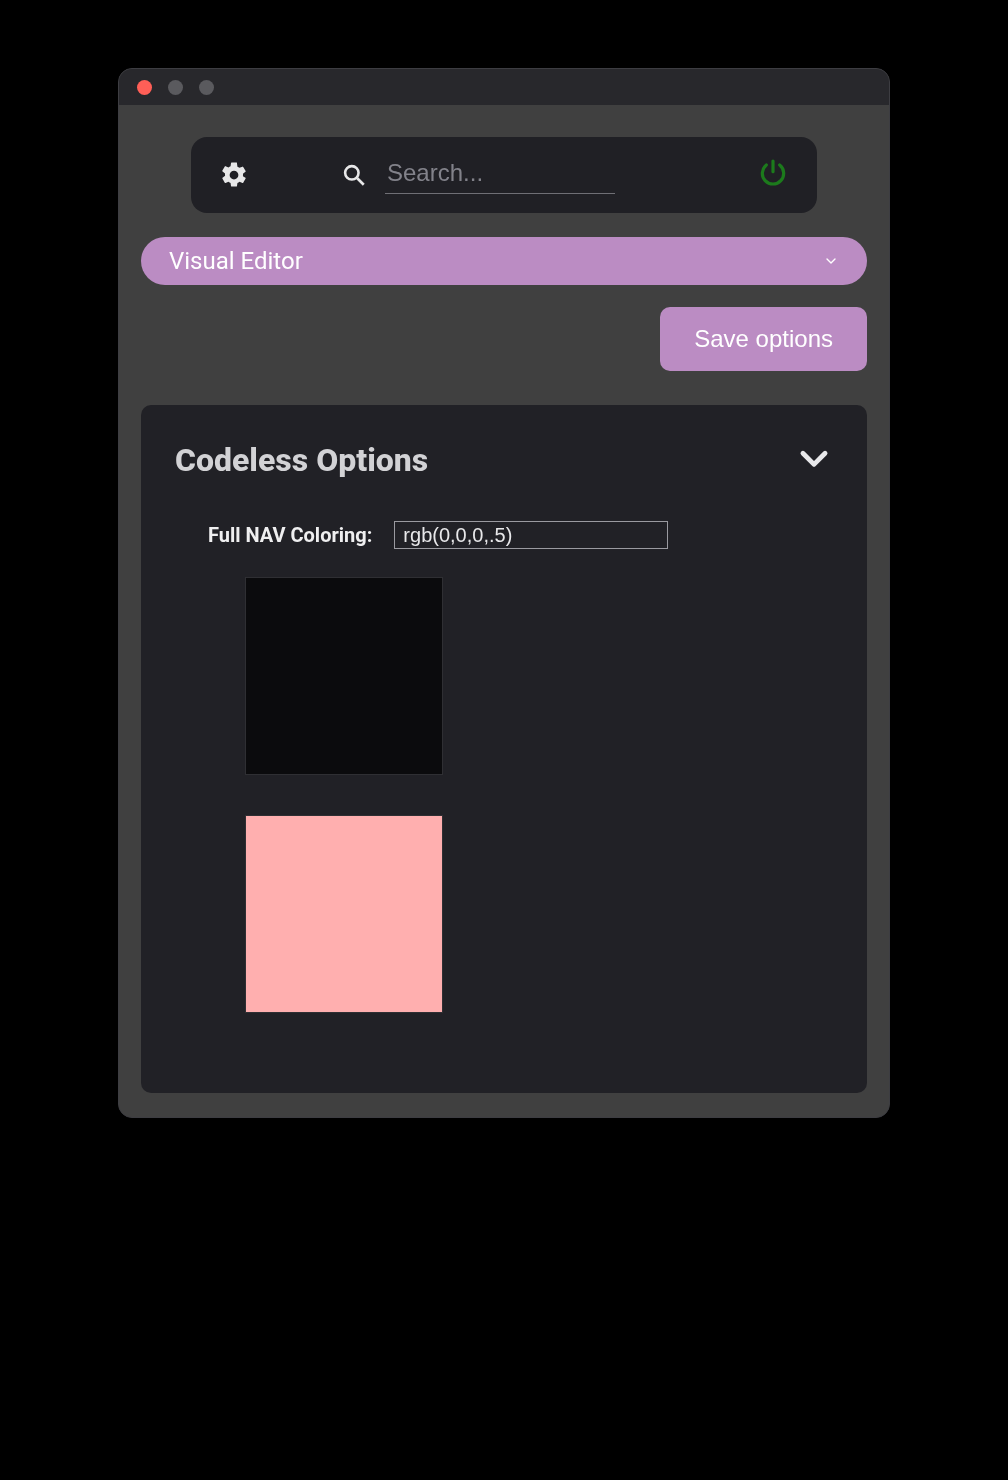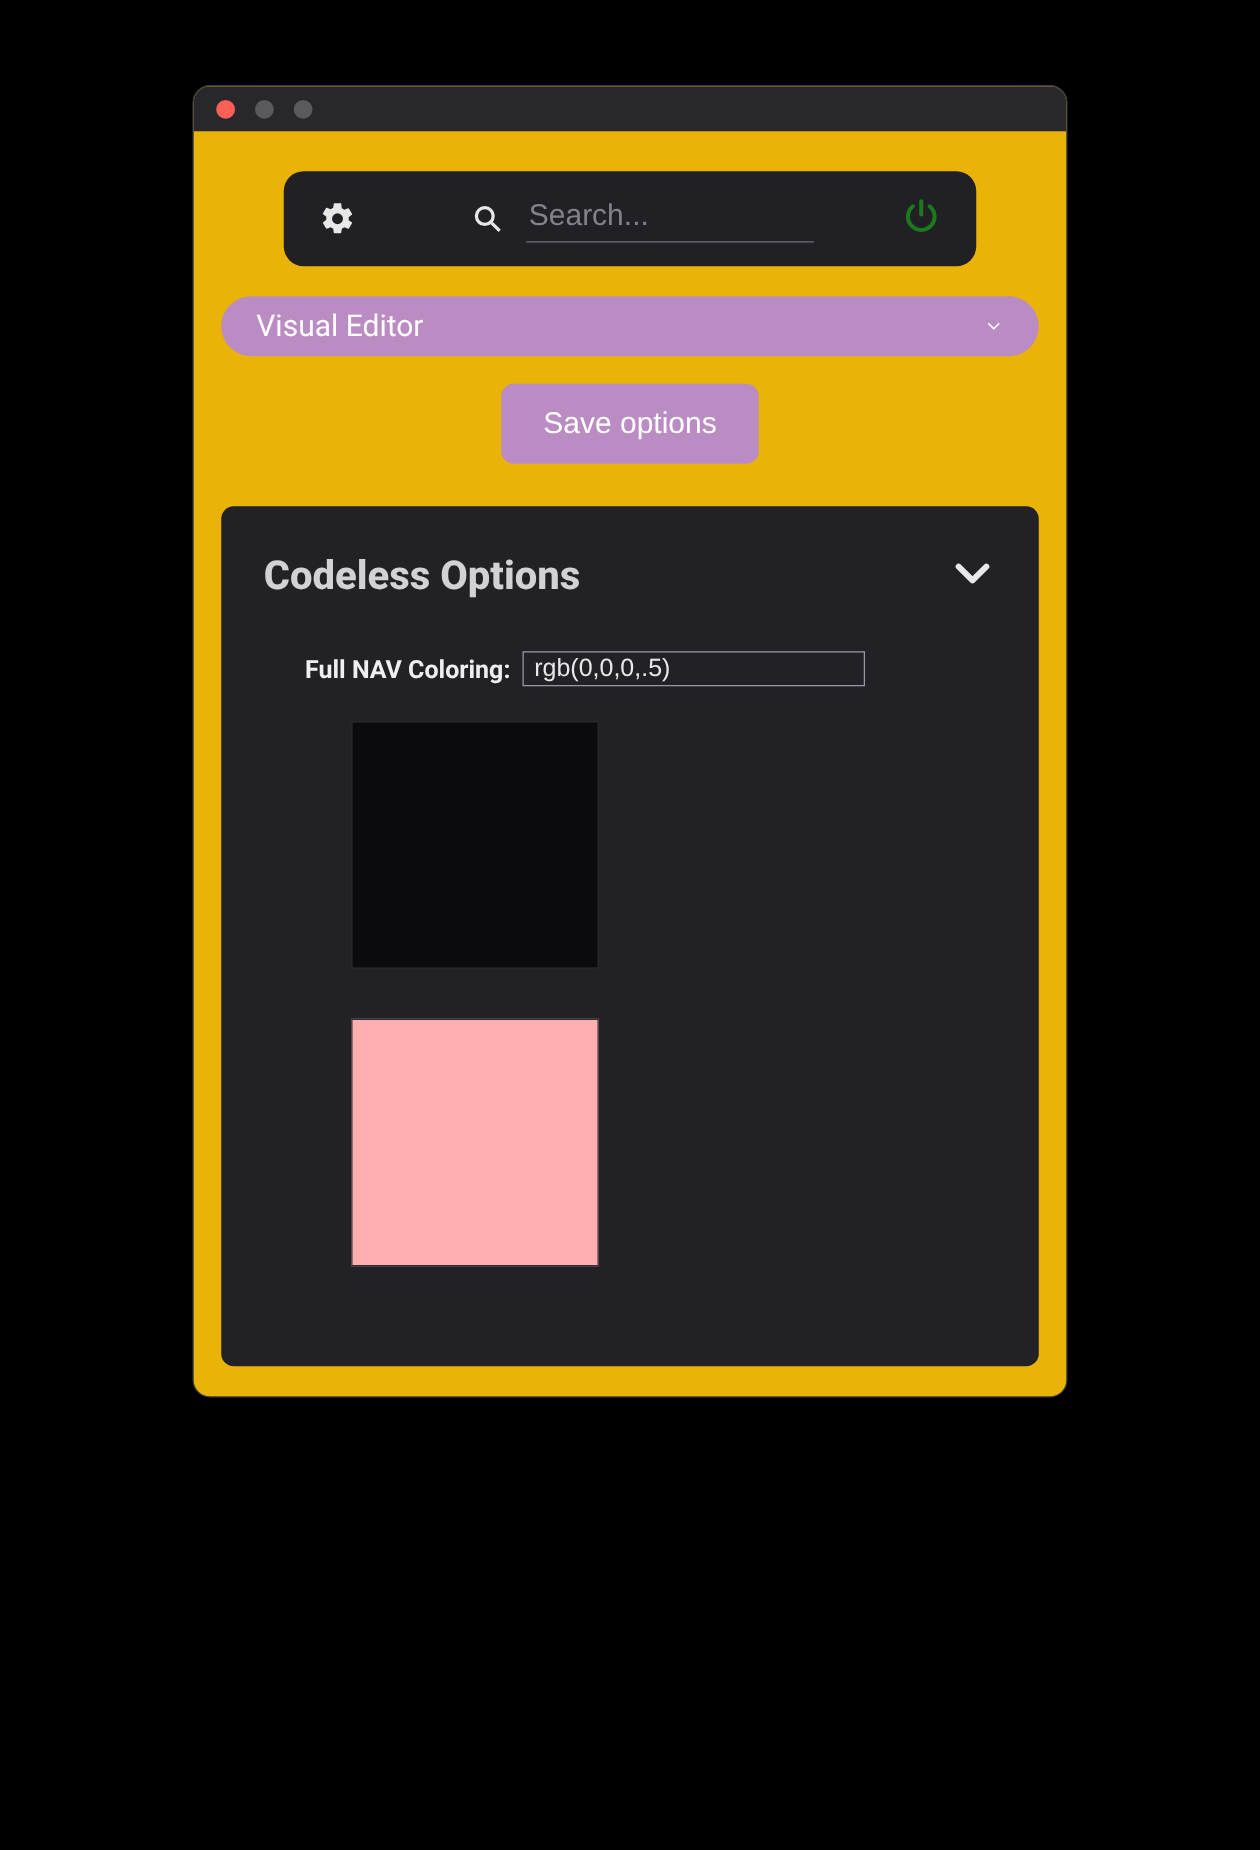--- a/index.html
+++ b/index.html
@@ -6,22 +6,22 @@
   html, body { width: 1008px; height: 1480px; }
   body {
     background: #000;
     font-family: -apple-system, BlinkMacSystemFont, "Segoe UI", Roboto, Helvetica, Arial, sans-serif;
     display: flex;
     align-items: flex-start;
     justify-content: center;
     padding-top: 68px;
   }
   .window {
-    width: 700px;
-    background: #eab308;
+    width: 772px;
+    background: #404040;
     border: 1px solid #3d3d42;
     border-radius: 14px;
     overflow: hidden;
     box-shadow: 0 0 0 1px rgba(0,0,0,0.6);
   }
   .titlebar {
     height: 36px;
     background: #28282c;
     display: flex;
     align-items: center;
@@ -70,21 +70,21 @@
     height: 48px;
     display: flex;
     align-items: center;
     justify-content: space-between;
     padding: 0 28px;
     font-size: 24px;
     margin-bottom: 22px;
     cursor: pointer;
   }
   .chevron-sm svg { display:block; }
-  .save-row { display:flex; justify-content:center; margin-bottom: 34px; }
+  .save-row { display:flex; justify-content:flex-end; margin-bottom: 34px; }
   .save-btn {
     background: #bb8cc3;
     color: #fff;
     border: none;
     border-radius: 10px;
     padding: 18px 34px;
     font-size: 24px;
     cursor: pointer;
   }
   .panel {
@@ -118,20 +118,21 @@
   }
   .text-field {
     background: transparent;
     border: 1px solid #9a9aa0;
     color: #e8e8ea;
     font-size: 20px;
     padding: 2px 8px;
     height: 28px;
     width: 274px;
     outline: none;
+    margin-left: 12px;
   }
   .swatch {
     width: 198px;
     height: 198px;
     border: 1px solid #2f2f33;
     margin: 0 0 40px 70px;
   }
   .swatch.nav { background: #0b0b0d; }
   .swatch.lyrics { background: #ffafaf; }
 </style>

